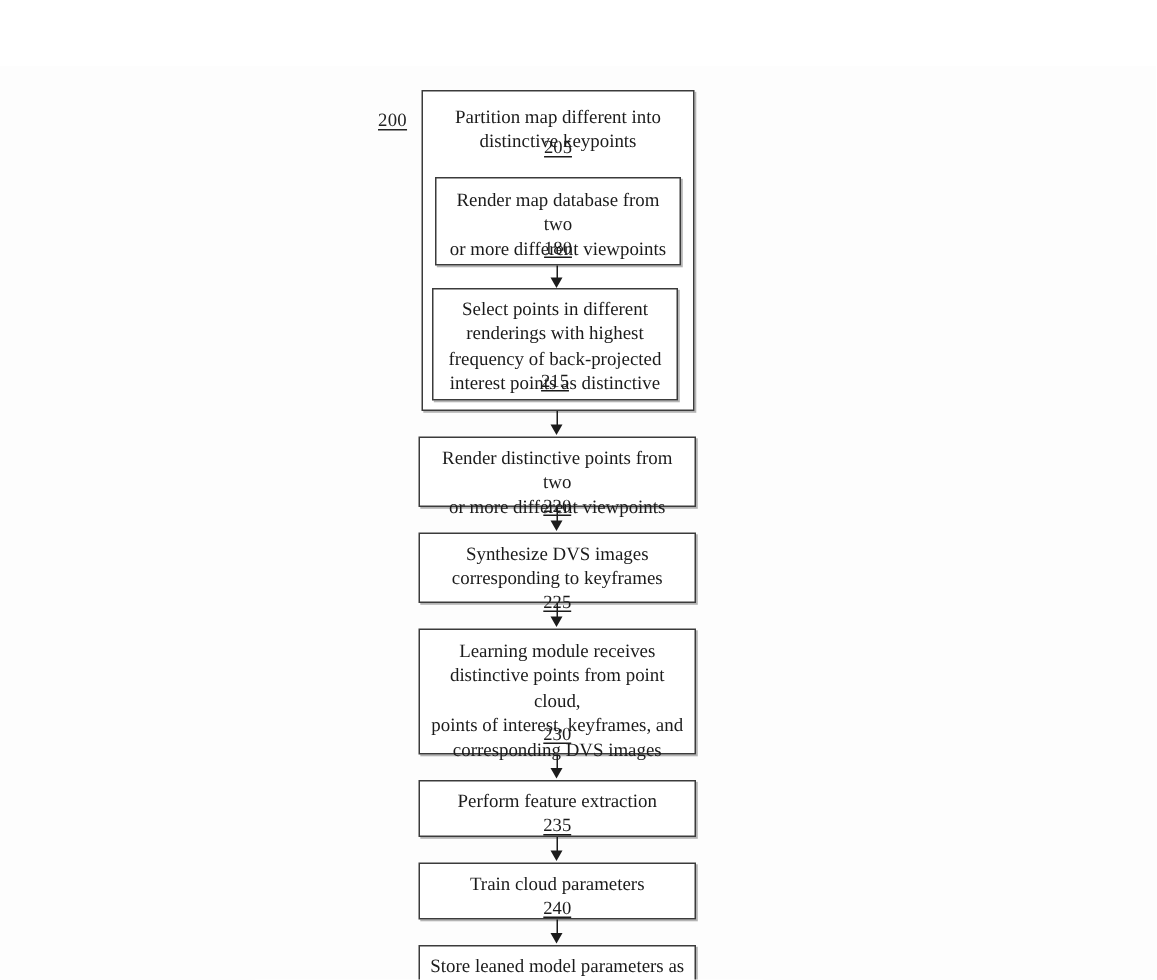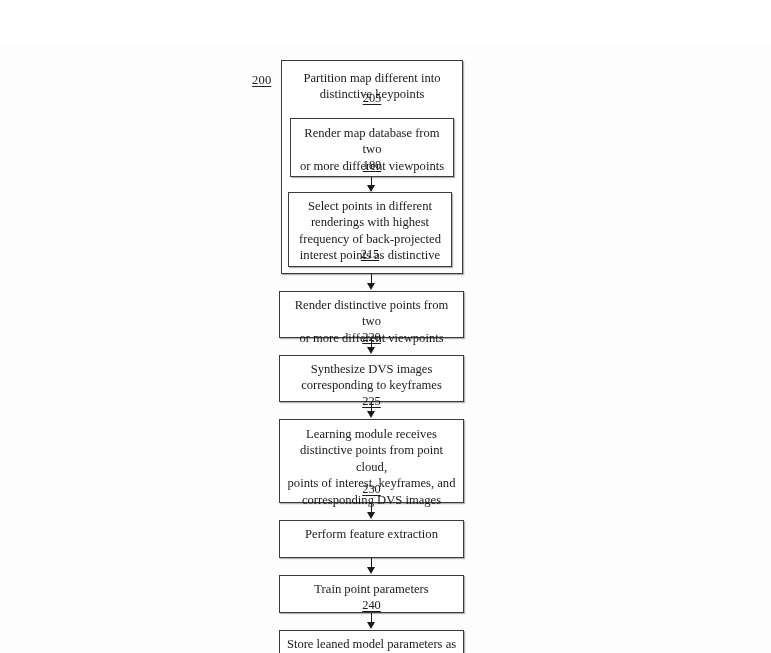--- a/index.html
+++ b/index.html
@@ -148,27 +148,28 @@
 points of interest, keyframes, and
 corresponding DVS images</div>
     <div class="box-num" style="top:62px;">230</div>
   </div>
 
   <div class="connector" style="left:371px; top:459px; height:11px;"></div>
   <div class="arrow-head" style="left:367px; top:468px;"></div>
 
   <div class="flow-box" style="left:279px; top:476px; width:185px; height:38px;">
     <div class="box-text" style="top:5px;">Perform feature extraction</div>
+    <div class="box-num" style="top:22px;">235</div>
   </div>
 
   <div class="connector" style="left:371px; top:514px; height:11px;"></div>
   <div class="arrow-head" style="left:367px; top:523px;"></div>
 
   <div class="flow-box" style="left:279px; top:531px; width:185px; height:38px;">
-    <div class="box-text" style="top:5px;">Train point parameters</div>
+    <div class="box-text" style="top:5px;">Train cloud parameters</div>
     <div class="box-num" style="top:22px;">240</div>
   </div>
 
   <div class="connector" style="left:371px; top:569px; height:11px;"></div>
   <div class="arrow-head" style="left:367px; top:578px;"></div>
 
   <div class="flow-box" style="left:279px; top:586px; width:185px; height:47px;">
     <div class="box-text" style="top:5px;">Store leaned model parameters as
 re-localization database</div>
     <div class="box-num" style="top:38px;">245</div>

